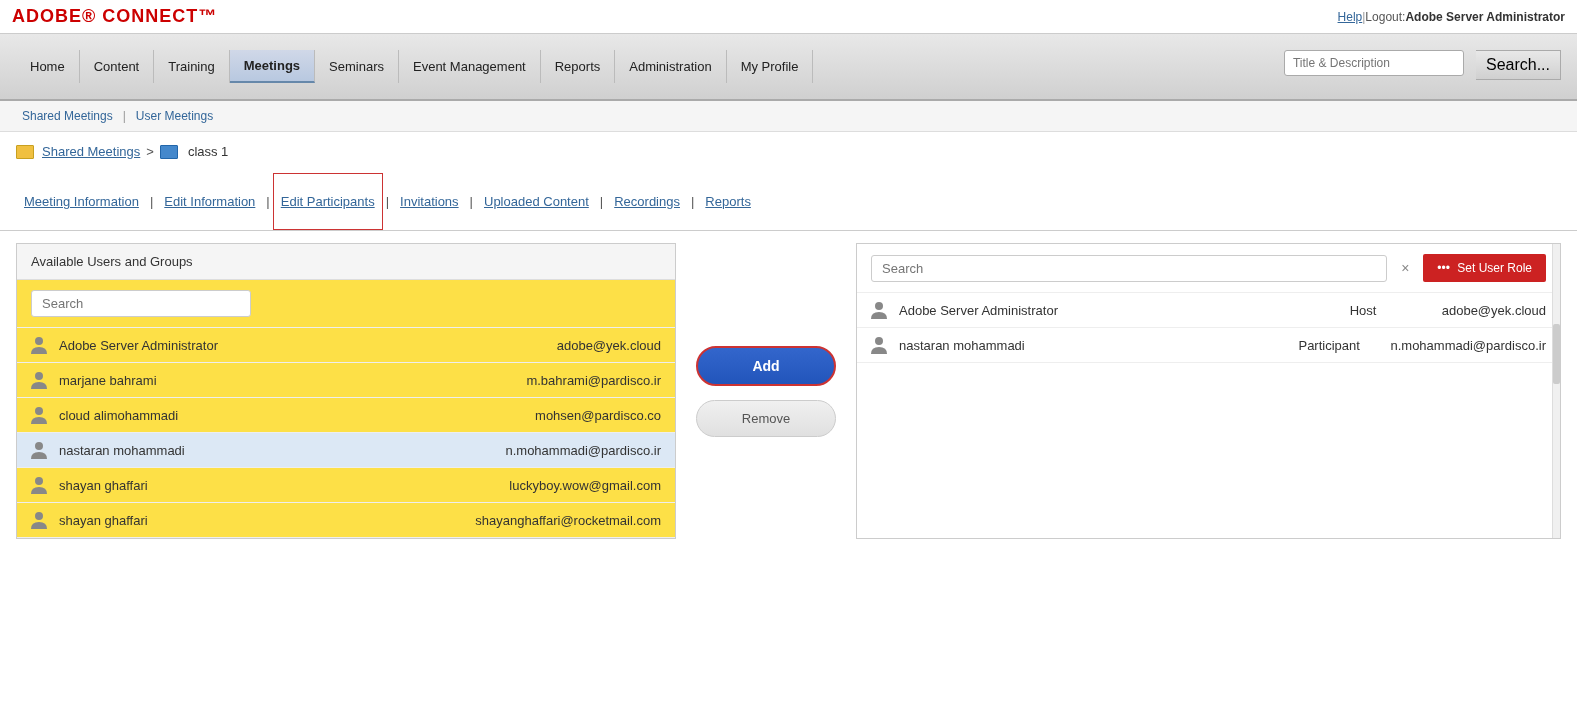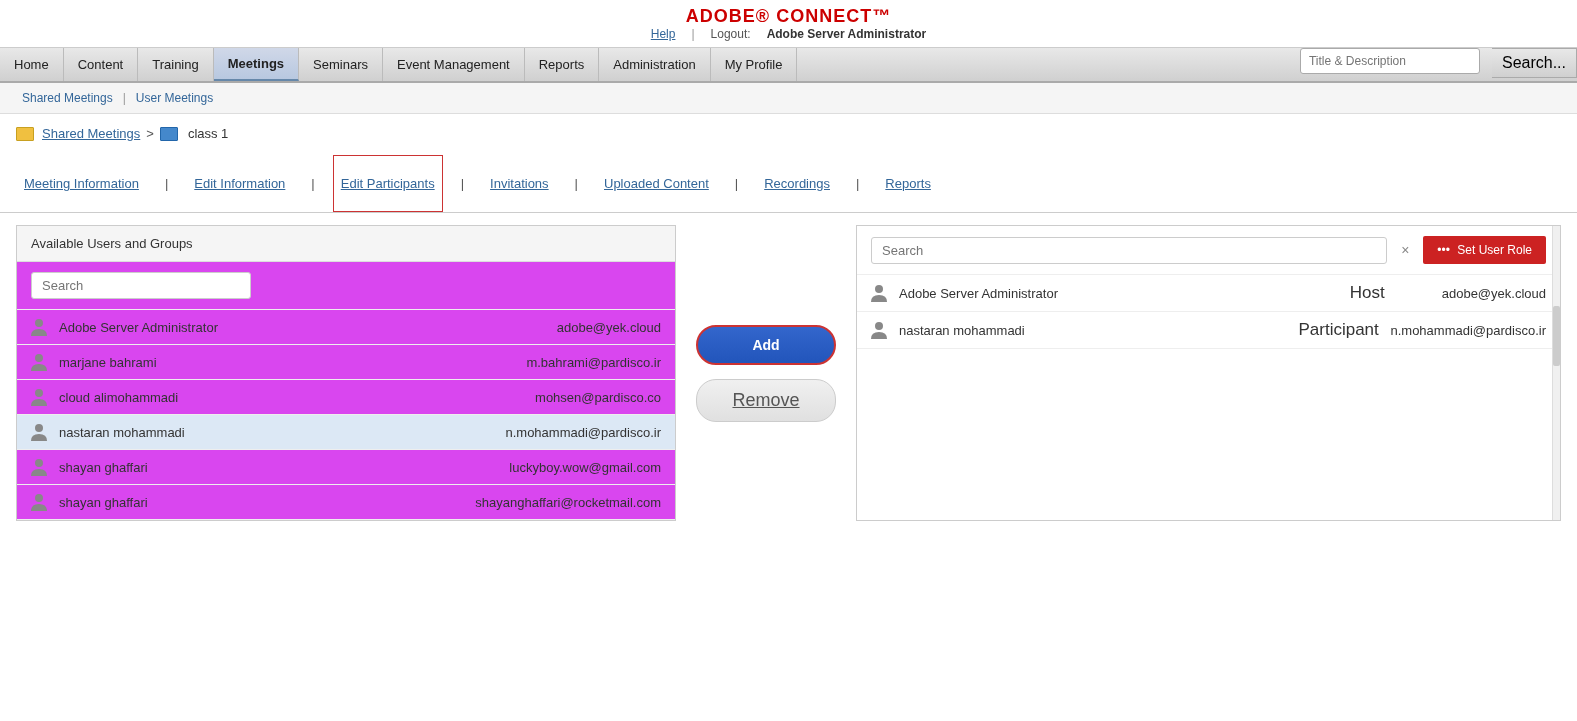--- a/index.html
+++ b/index.html
@@ -6,43 +6,42 @@
     body { font-family: Arial, sans-serif; font-size: 13px; background: #fff; color: #333; }
 
     
     .top-bar {
       display: flex;
       align-items: center;
       justify-content: space-between;
       padding: 6px 12px;
       background: #fff;
       border-bottom: 1px solid #ccc;
-      flex-direction: column;
     }
     .logo {
       font-size: 18px;
       font-weight: bold;
       color: #cc0000;
       letter-spacing: 1px;
     }
     .top-right {
       display: flex;
       align-items: center;
-      gap: 16px;
+      gap: 0;
       font-size: 12px;
       color: #555;
     }
 
     
     .nav-bar {
       display: flex;
       align-items: stretch;
       background: linear-gradient(to bottom, #e8e8e8, #d0d0d0);
       border-bottom: 2px solid #aaa;
-      padding: 0;
+      padding: 16px;
     }
     .nav-item {
       padding: 8px 14px;
       cursor: pointer;
       font-size: 13px;
       color: #222;
       border-right: 1px solid #bbb;
       display: flex;
       align-items: center;
       white-space: nowrap;
@@ -115,21 +114,21 @@
     }
     .breadcrumb-link { color: #336699; text-decoration: underline; cursor: pointer; }
     .breadcrumb-arrow { color: #555; }
     .breadcrumb-current { color: #333; font-weight: normal; }
 
     
     .tabs-bar {
       display: flex;
       align-items: center;
       padding: 8px 16px 0 16px;
-      gap: 16px;
+      gap: 1px;
       border-bottom: 1px solid #ccc;
       margin-bottom: 0;
     }
     .tab-item {
       padding: 4px 8px;
       font-size: 13px;
       color: #336699;
       text-decoration: underline;
       cursor: pointer;
       white-space: nowrap;
@@ -147,21 +146,21 @@
     .main-content {
       display: flex;
       padding: 12px 16px;
       gap: 0;
     }
 
     
     .left-panel {
       flex: 1;
       border: 1px solid #ccc;
-      background: #d946ef;
+      background: #fde047;
       min-width: 0;
       max-width: 660px;
     }
     .panel-title {
       padding: 10px 14px;
       font-size: 13px;
       font-weight: normal;
       background: #f5f5f5;
       border-bottom: 1px solid #ddd;
       color: #333;
@@ -216,24 +215,23 @@
       font-weight: bold;
       cursor: pointer;
       min-width: 140px;
     }
     .remove-btn {
       background: linear-gradient(to bottom, #f0f0f0, #e0e0e0);
       color: #555;
       border: 1px solid #ccc;
       border-radius: 20px;
       padding: 10px 30px;
-      font-size: 18px;
+      font-size: 13px;
       cursor: pointer;
       min-width: 140px;
-      text-decoration: underline;
     }
 
     
     .right-panel {
       flex: 1;
       border: 1px solid #ccc;
       background: #fff;
       min-width: 0;
       position: relative;
     }
@@ -283,21 +281,21 @@
       border-radius: 2px;
     }
     .participant-row {
       display: flex;
       align-items: center;
       padding: 8px 14px;
       border-bottom: 1px solid #eee;
       gap: 12px;
     }
     .participant-name { flex: 1; font-size: 13px; color: #333; }
-    .participant-role { width: 80px; font-size: 17px; color: #333; }
+    .participant-role { width: 80px; font-size: 13px; color: #333; }
     .participant-email { font-size: 13px; color: #333; }
 
     
     .right-panel-scroll {
       max-height: 320px;
       overflow-y: auto;
     }
     .right-panel-scroll::-webkit-scrollbar { width: 8px; }
     .right-panel-scroll::-webkit-scrollbar-track { background: #f0f0f0; }
     .right-panel-scroll::-webkit-scrollbar-thumb { background: #ccc; }

